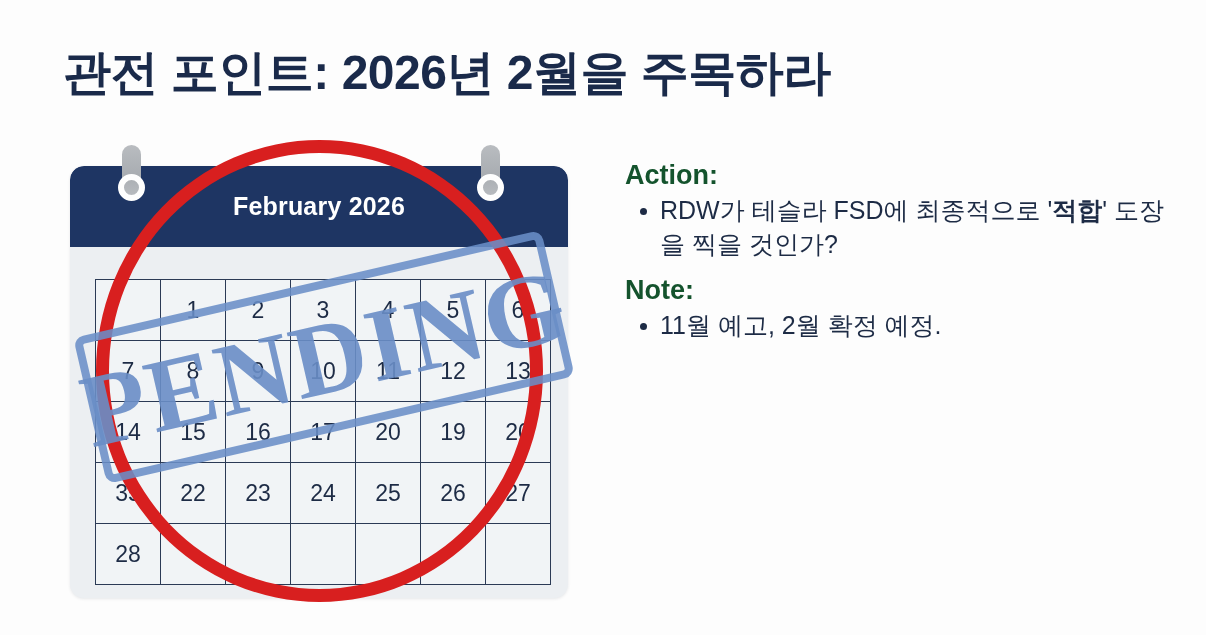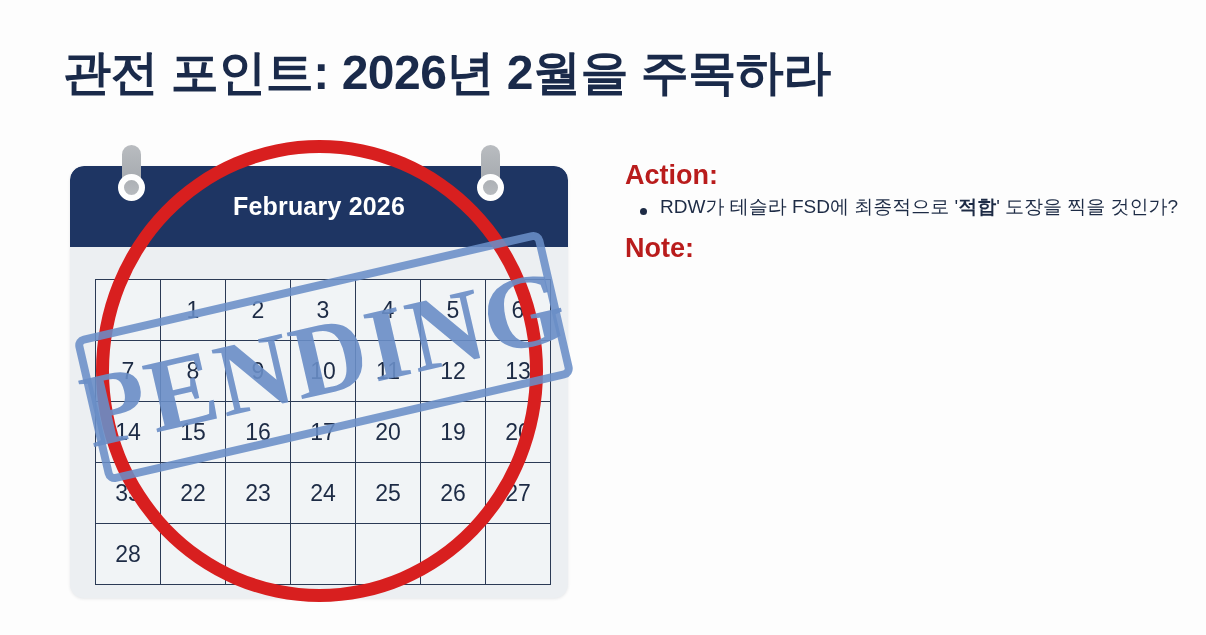--- a/index.html
+++ b/index.html
@@ -160,31 +160,31 @@
   .content {
     position: absolute;
     left: 625px;
     top: 160px;
     width: 560px;
   }
   .block { margin-bottom: 14px; }
   .block-heading {
     font-size: 27px;
     font-weight: bold;
-    color: #b91c1c;
+    color: #14532d;
     margin-bottom: 3px;
   }
   .bullet-list {
     margin: 0;
     padding: 0 0 0 33px;
     list-style: none;
   }
   .bullet-item {
     position: relative;
-    font-size: 19px;
+    font-size: 25px;
     line-height: 1.34;
     color: #1d2b45;
     padding-left: 2px;
   }
   .bullet-item::before {
     content: "";
     position: absolute;
     left: -18px;
     top: 14px;
     width: 7px;
@@ -272,14 +272,17 @@
 
 <div class="content">
     <div class="block">
       <div class="block-heading">Action:</div>
       <ul class="bullet-list">
         <li class="bullet-item"><span>RDW가 테슬라 FSD에 최종적으로 '</span><b>적합</b><span>' 도장을 찍을 것인가?</span></li>
       </ul>
     </div>
     <div class="block">
       <div class="block-heading">Note:</div>
+      <ul class="bullet-list">
+        <li class="bullet-item"><span>11월 예고, 2월 확정 예정.</span></li>
+      </ul>
     </div>
   </div>
 
 </body></html>

